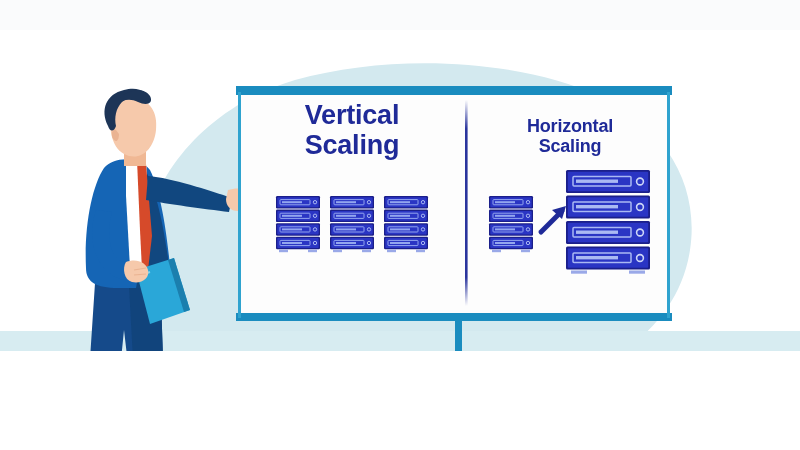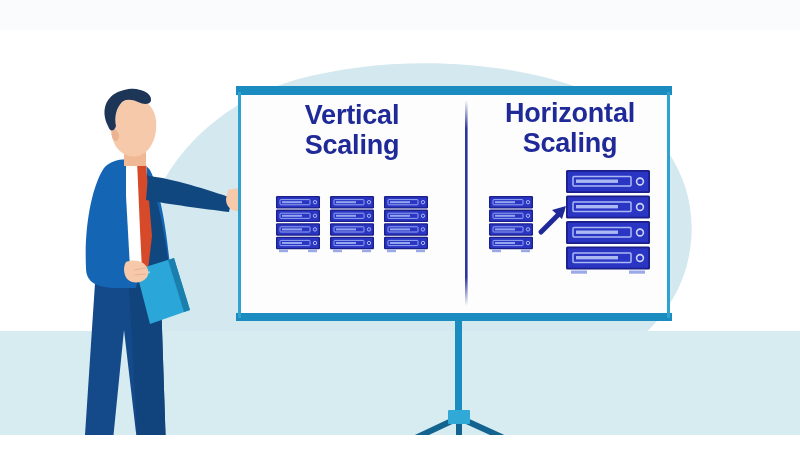--- a/index.html
+++ b/index.html
@@ -9,21 +9,21 @@
   body {
     width: 800px;
     height: 450px;
     background: #ffffff;
     font-family: "Liberation Sans", sans-serif;
     overflow: hidden;
   }
   #scene {
     position: relative;
     width: 800px;
-    height: 435px;
+    height: 351px;
     background: #ffffff;
     overflow: hidden;
   }
   .top-haze {
     position: absolute;
     left: 0; top: 0;
     width: 800px; height: 30px;
     background: #fafbfc;
   }
   #art {
@@ -40,23 +40,23 @@
     white-space: pre-line;
   }
   #title-vertical {
     left: 252px;
     top: 100px;
     width: 200px;
     font-size: 27px;
   }
   #title-horizontal {
     left: 470px;
-    top: 98px;
+    top: 116px;
     width: 200px;
-    font-size: 27px;
+    font-size: 18px;
   }
 </style>
 </head>
 <body>
 
 <div id="scene">
 
   <div class="top-haze"></div>
 
   <svg id="art" width="800" height="450" viewBox="0 0 800 450">

